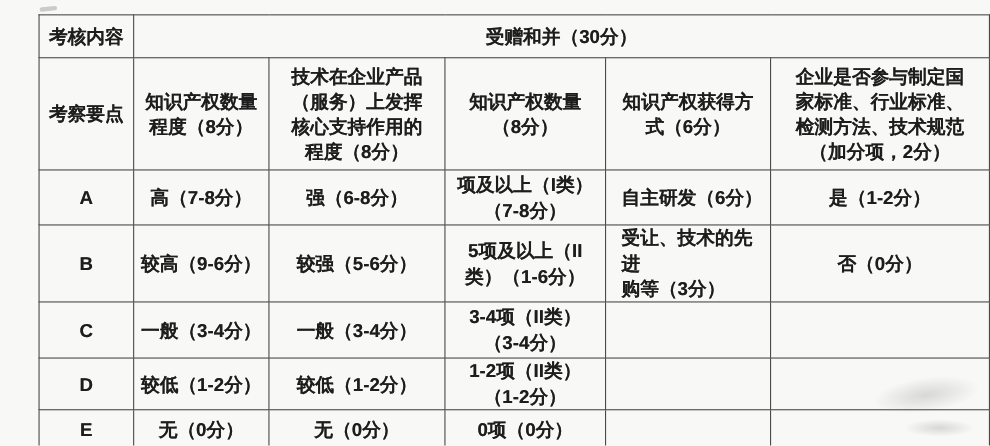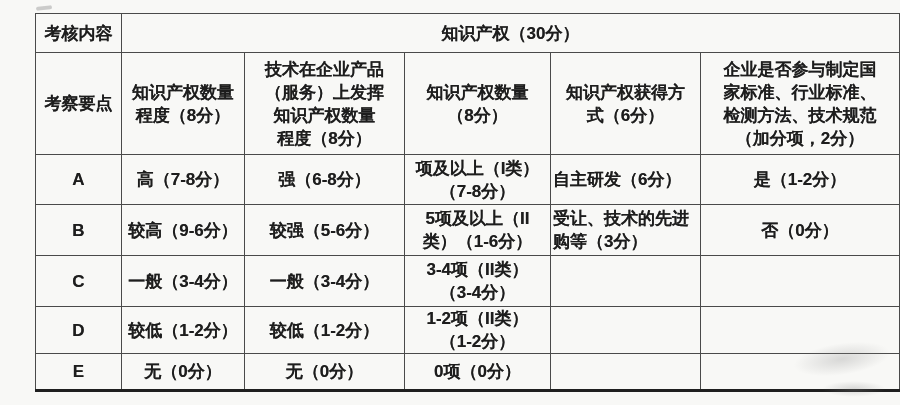--- a/index.html
+++ b/index.html
@@ -32,21 +32,21 @@
     text-shadow:0 0 0.6px rgba(25,25,25,0.65);
   }
   tr.r-title { height:39px; }
   tr.r-head  { height:102px; }
   tr.r-a { height:50px; }
   tr.r-b { height:51px; }
   tr.r-c { height:51px; }
   tr.r-d { height:46px; }
   tr.r-e { height:37px; }
   tr.r-title td, tr.r-head td { font-weight:700; }
-  td.cell-left { text-align:left; padding-left:2px; }
+  td.cell-left { text-align:left; padding-left:14px; }
   
   .smudge-1 {
     position:absolute; left:793px; top:343px; width:98px; height:32px;
     background:radial-gradient(ellipse at center, rgba(140,140,140,0.30), rgba(140,140,140,0) 70%);
     transform:rotate(-8deg);
   }
   .smudge-2 {
     position:absolute; left:822px; top:381px; width:64px; height:16px;
     background:radial-gradient(ellipse at center, rgba(130,130,130,0.28), rgba(130,130,130,0) 70%);
   }
@@ -66,29 +66,29 @@
       <col style="width:86px">
         <col style="width:123px">
         <col style="width:160px">
       <col style="width:146px">
         <col style="width:150px">
         <col style="width:199px">
     </colgroup>
     <tbody>
       <tr class="r-title">
         <td>考核内容</td>
-        <td colspan="5">知识产权（30分）</td>
+        <td colspan="5">受赠和并（30分）</td>
       </tr>
       <tr class="r-head">
         <td>考察要点</td>
         <td>知识产权数量
 程度（8分）</td>
         <td>技术在企业产品
 （服务）上发挥
-知识产权数量
+核心支持作用的
 程度（8分）</td>
         <td>知识产权数量
 （8分）</td>
         <td>知识产权获得方
 式（6分）</td>
         <td>企业是否参与制定国
 家标准、行业标准、
 检测方法、技术规范
 （加分项，2分）</td>
       </tr>

